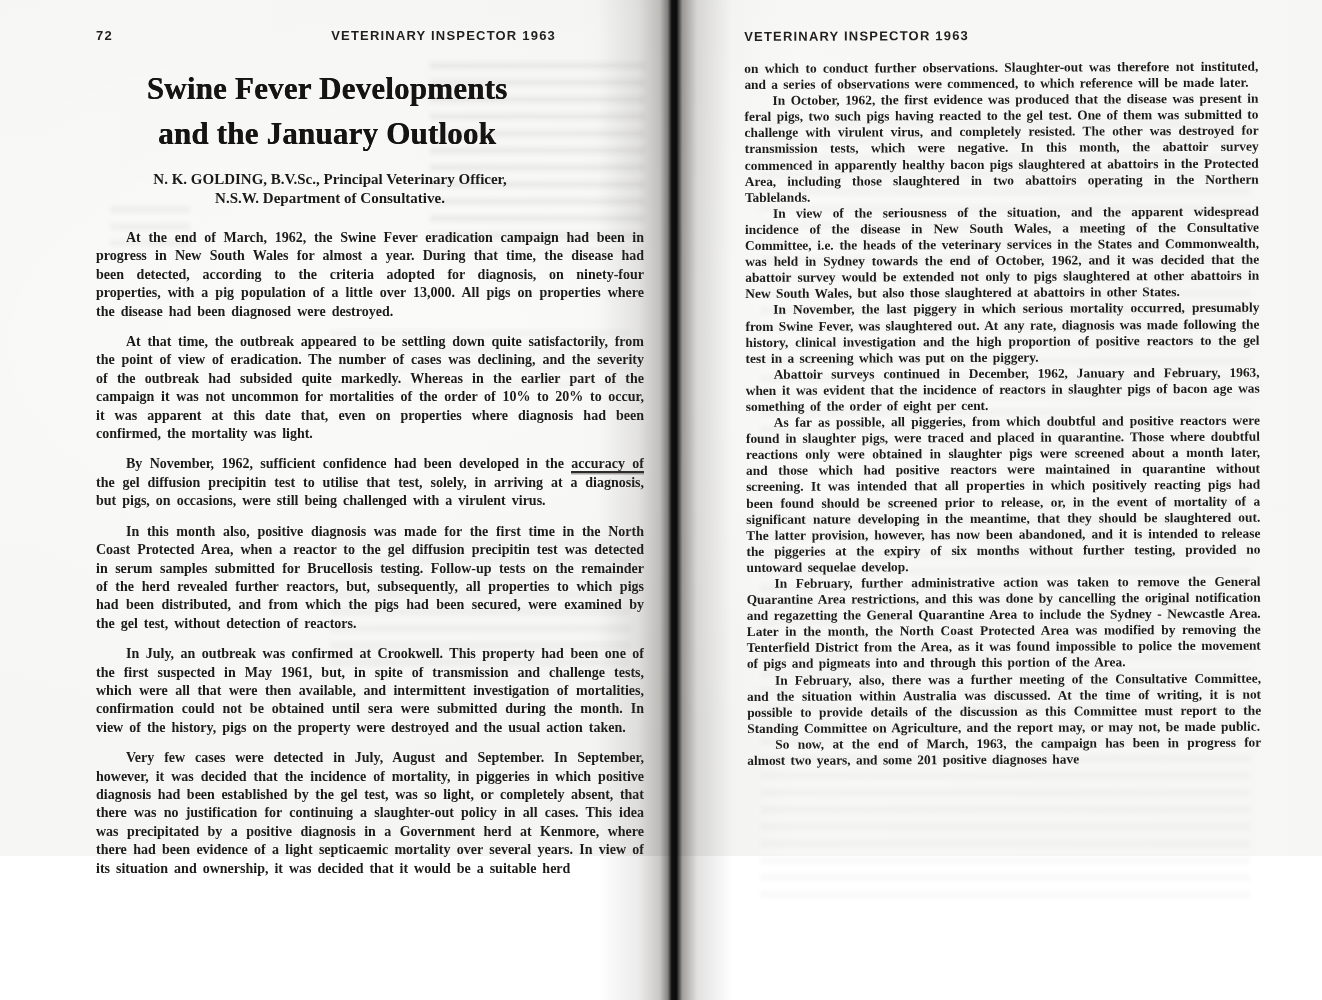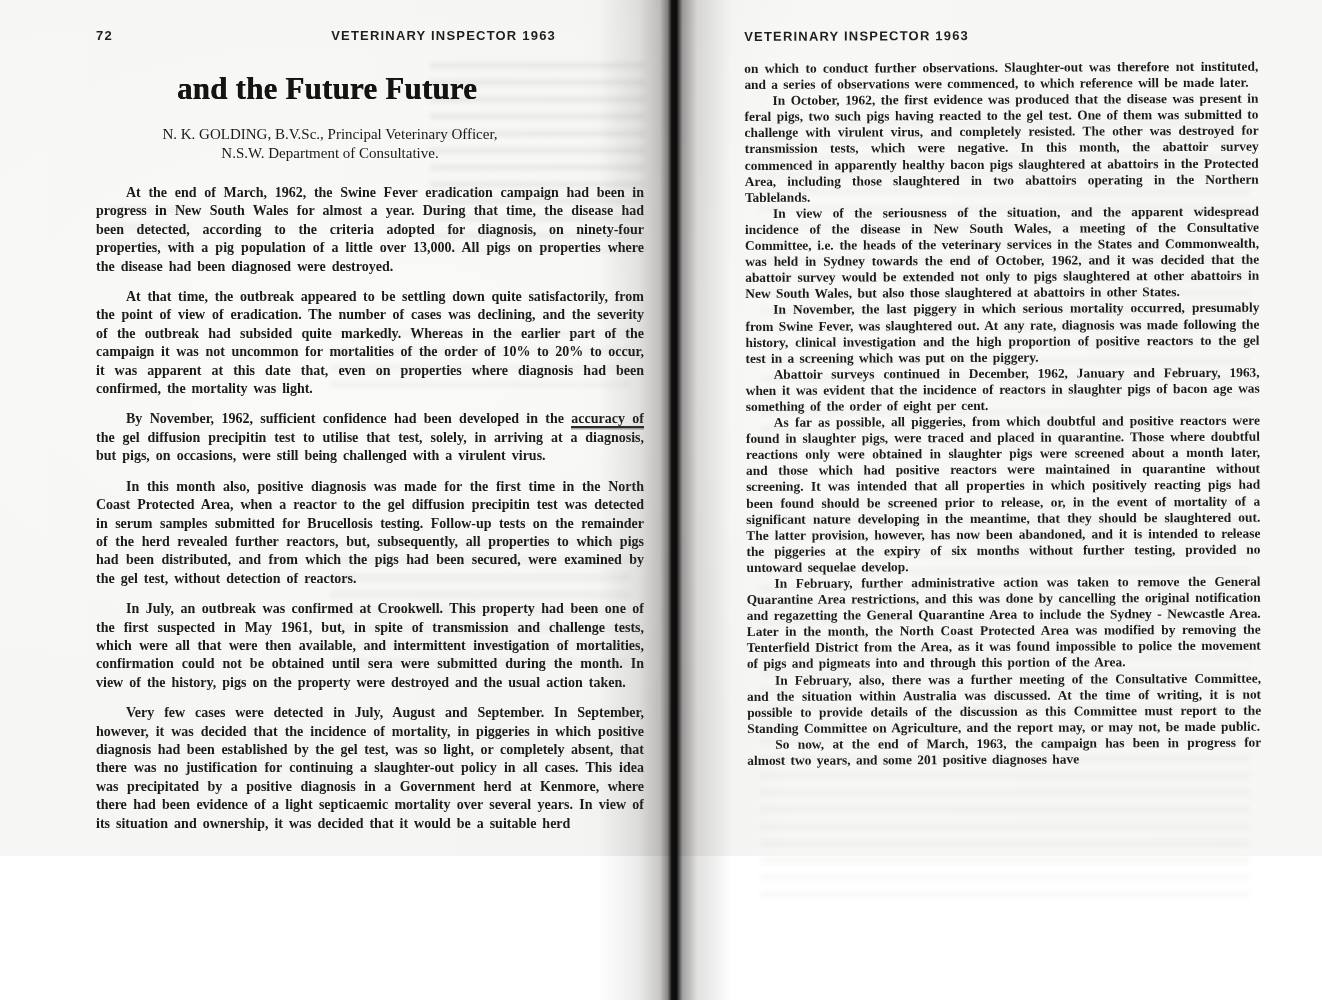--- a/index.html
+++ b/index.html
@@ -55,21 +55,21 @@
   .title-block {
     margin-top: 23px; margin-right: 86px;
     text-align: center;
     font-weight: bold; font-size: 31px; line-height: 45px;
     letter-spacing: 0.2px; color: #151413;
     text-shadow: 0.4px 0 0 #151413;
   }
   .byline {
     margin-top: 14px; margin-right: 80px;
     text-align: center;
-    font-weight: normal; font-size: 15px; line-height: 19px;
+    font-weight: bold; font-size: 15px; line-height: 19px;
     color: #1b1a19;
   }
 
   
   .body-text {
     text-align: justify;
     font-weight: bold;
     color: #1d1c1a;
   }
   .body-left {
@@ -117,21 +117,22 @@
   <div class="ghost ghost-e"></div>
   <div class="ghost ghost-f"></div>
 
   <div class="page page-left">
     <div class="page-header">
       <span>72</span>
       <span class="running-header">VETERINARY INSPECTOR 1963</span>
     </div>
 
     <div class="title-block">
-      <div>and the Future Future</div>
+      <div>Swine Fever Developments</div>
+      <div>and the January Outlook</div>
     </div>
 
     <div class="byline">
       <div>N. K. GOLDING, B.V.Sc., Principal Veterinary Officer,</div>
       <div>N.S.W. Department of Consultative.</div>
     </div>
 
     <div class="body-text body-left">
       <p>At the end of March, 1962, the Swine Fever eradication campaign had been in progress in New South Wales for almost a year. During that time, the disease had been detected, according to the criteria adopted for diagnosis, on ninety-four properties, with a pig population of a little over 13,000. All pigs on properties where the disease had been diagnosed were destroyed.</p>
       <p>At that time, the outbreak appeared to be settling down quite satisfactorily, from the point of view of eradication. The number of cases was declining, and the severity of the outbreak had subsided quite markedly. Whereas in the earlier part of the campaign it was not uncommon for mortalities of the order of 10% to 20% to occur, it was apparent at this date that, even on properties where diagnosis had been confirmed, the mortality was light.</p>

